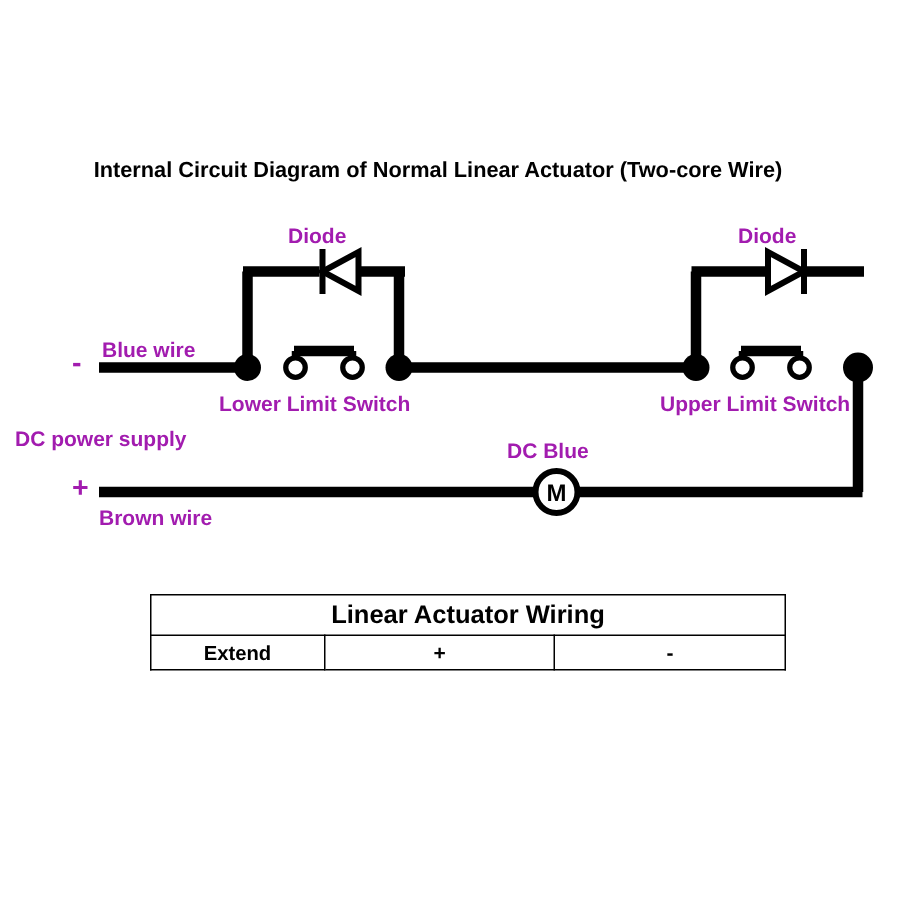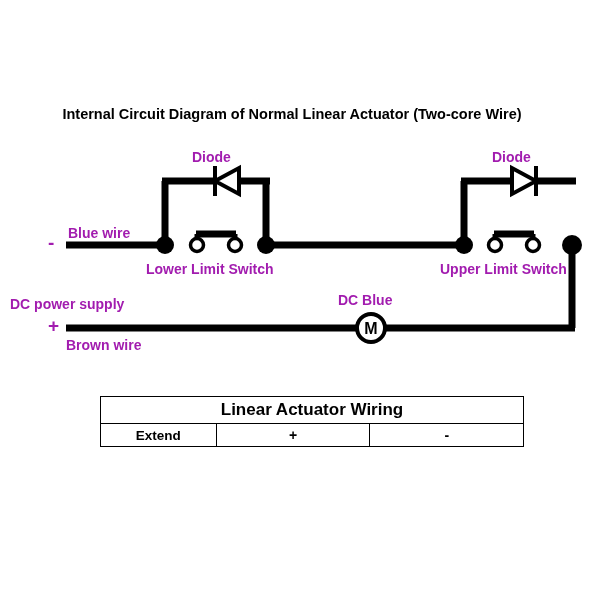--- a/index.html
+++ b/index.html
@@ -35,21 +35,21 @@
     text-align: center;
     font-size: 14.5px;
     font-weight: bold;
     color: #000;
     white-space: nowrap;
   }
   #lbl-diode-left  { left: 192px; top: 150px; font-size: 14px; }
   #lbl-diode-right { left: 492px; top: 150px; font-size: 14px; }
   #lbl-blue-wire   { left: 68px;  top: 226px; font-size: 14px; }
   #lbl-brown-wire  { left: 66px;  top: 338px; font-size: 14px; }
-  #lbl-dc-supply   { left: 10px;  top: 285px; font-size: 14px; margin-top: 12px; }
+  #lbl-dc-supply   { left: 10px;  top: 285px; font-size: 14px; }
   #lbl-lower-sw    { left: 146px; top: 262px; font-size: 14px; }
   #lbl-upper-sw    { left: 440px; top: 262px; font-size: 14px; }
   #lbl-dc-motor    { left: 338px; top: 293px; font-size: 14px; }
   #lbl-neg-term    { left: 48px;  top: 233px; font-size: 19px; }
   #lbl-pos-term    { left: 48px;  top: 316px; font-size: 19px; }
 
   #wiring-table {
     position: absolute;
     left: 100px;
     top: 396px;

